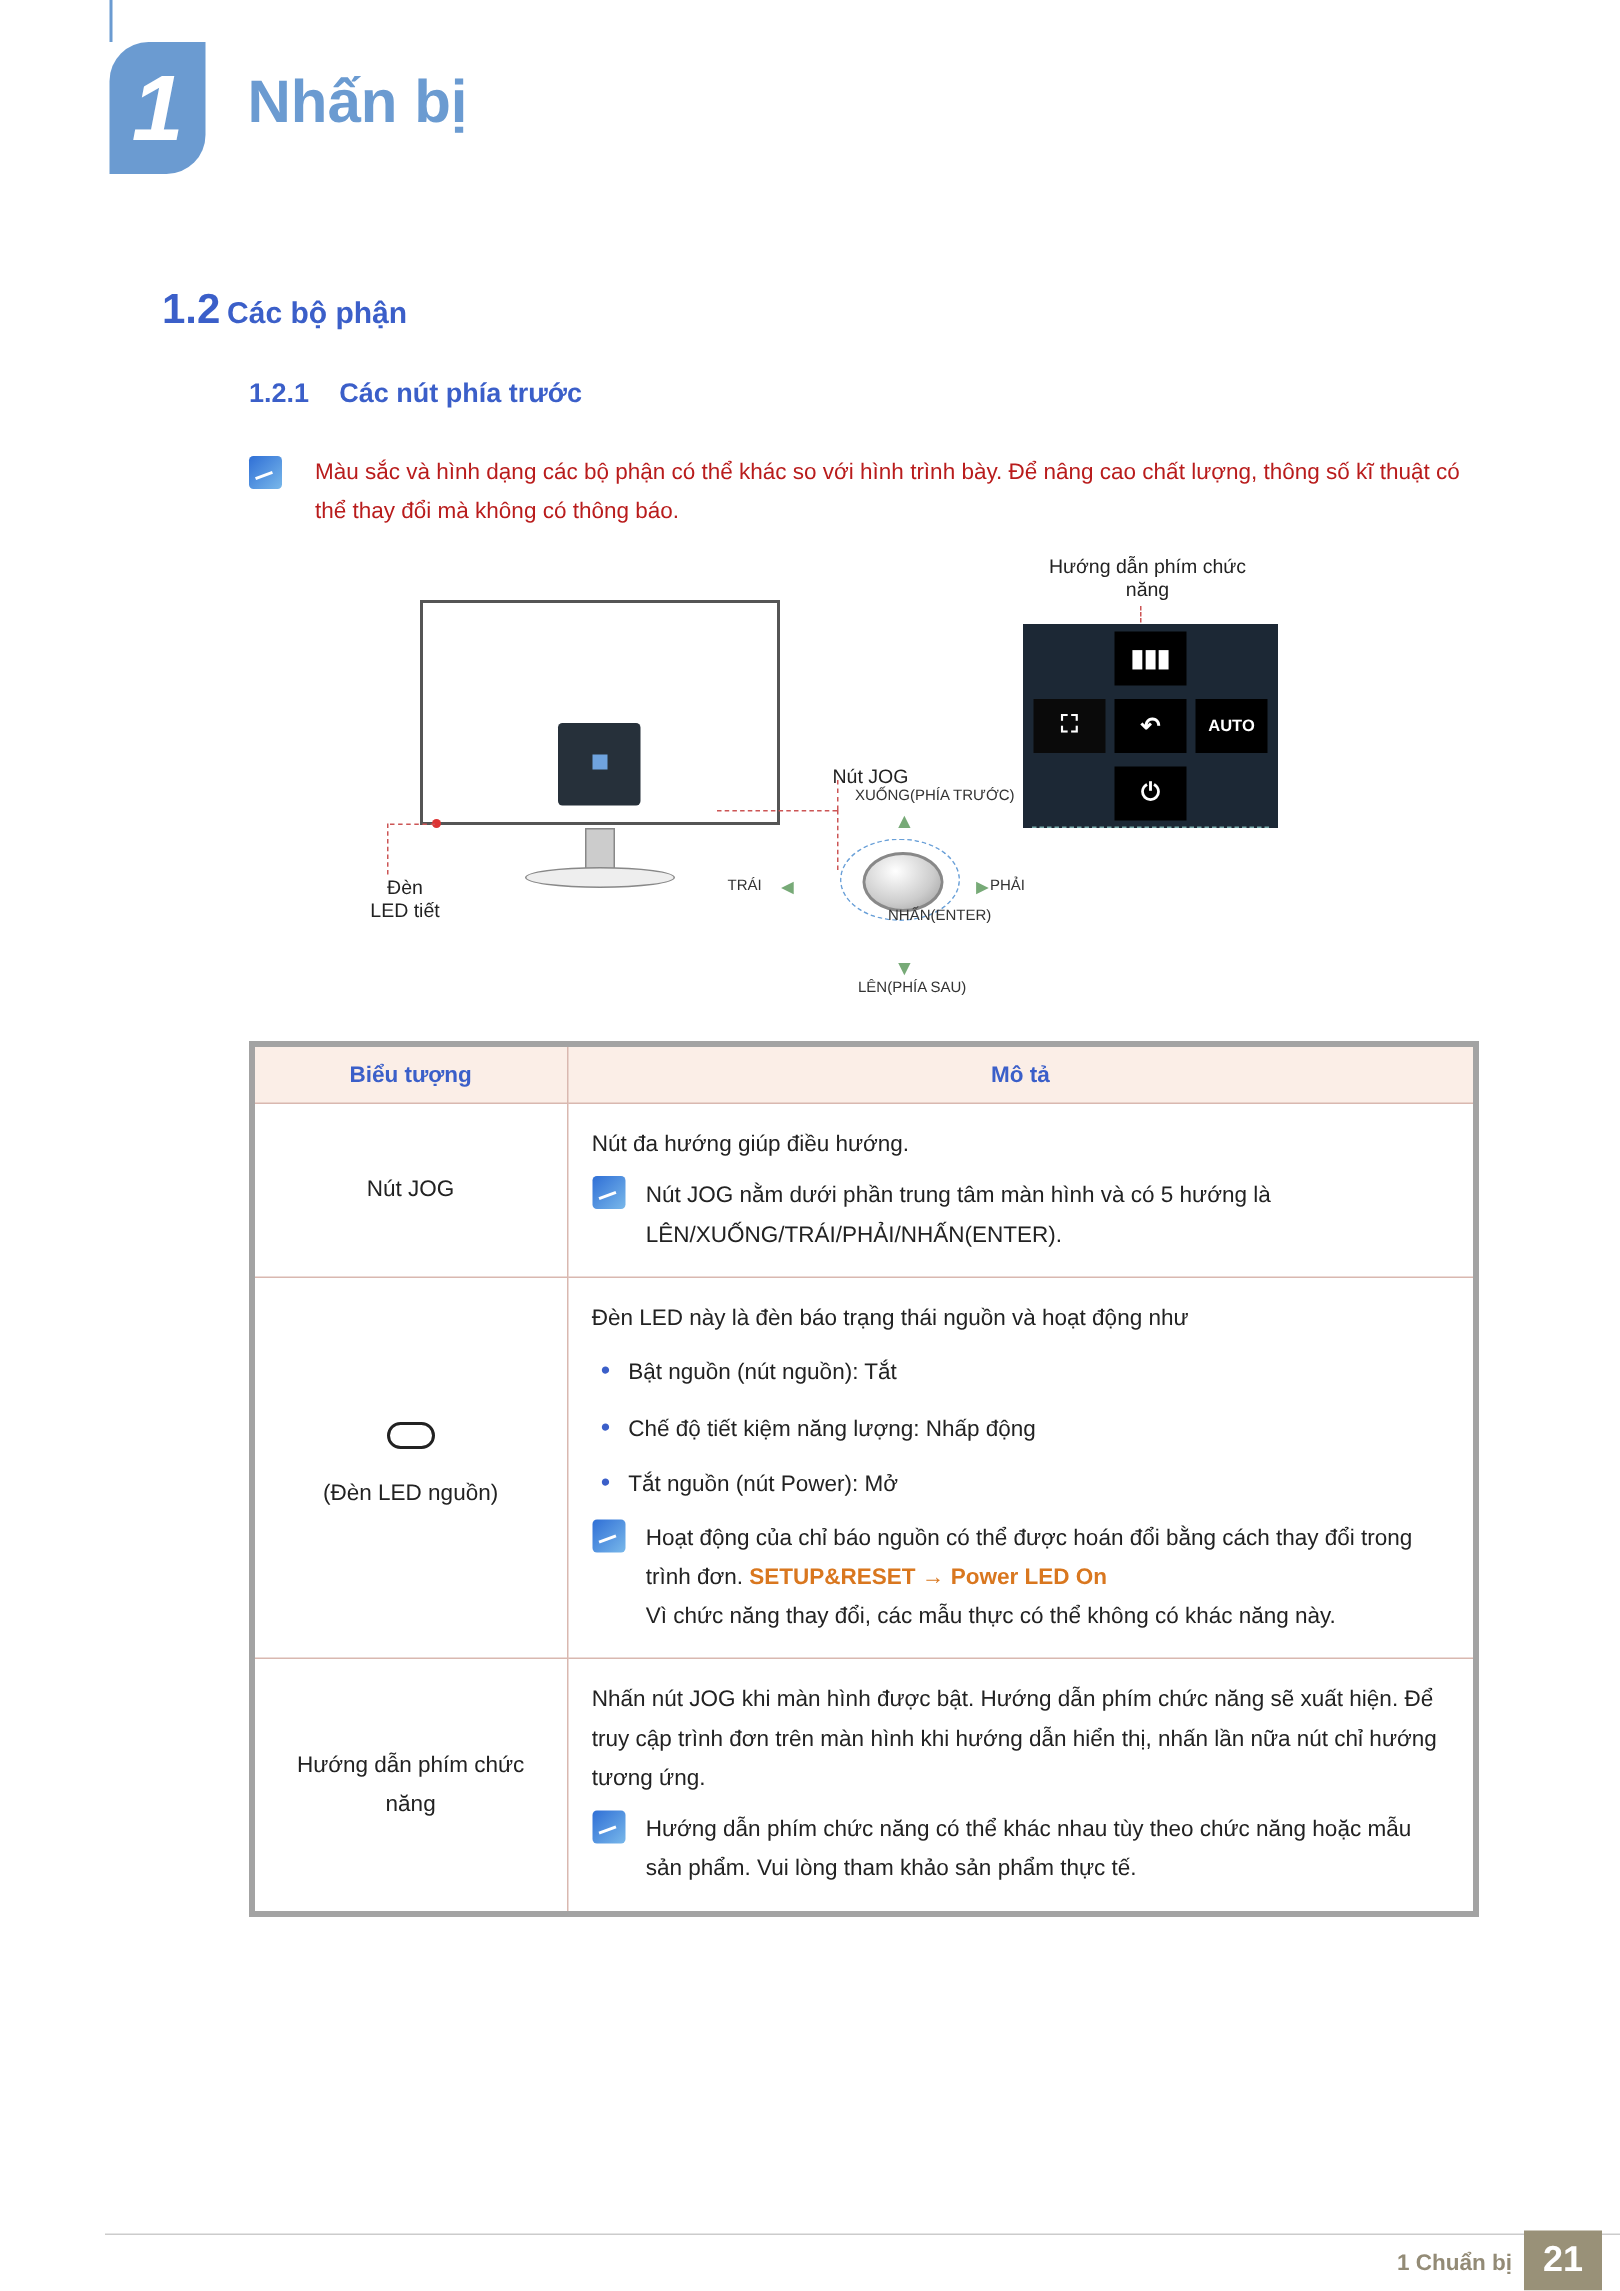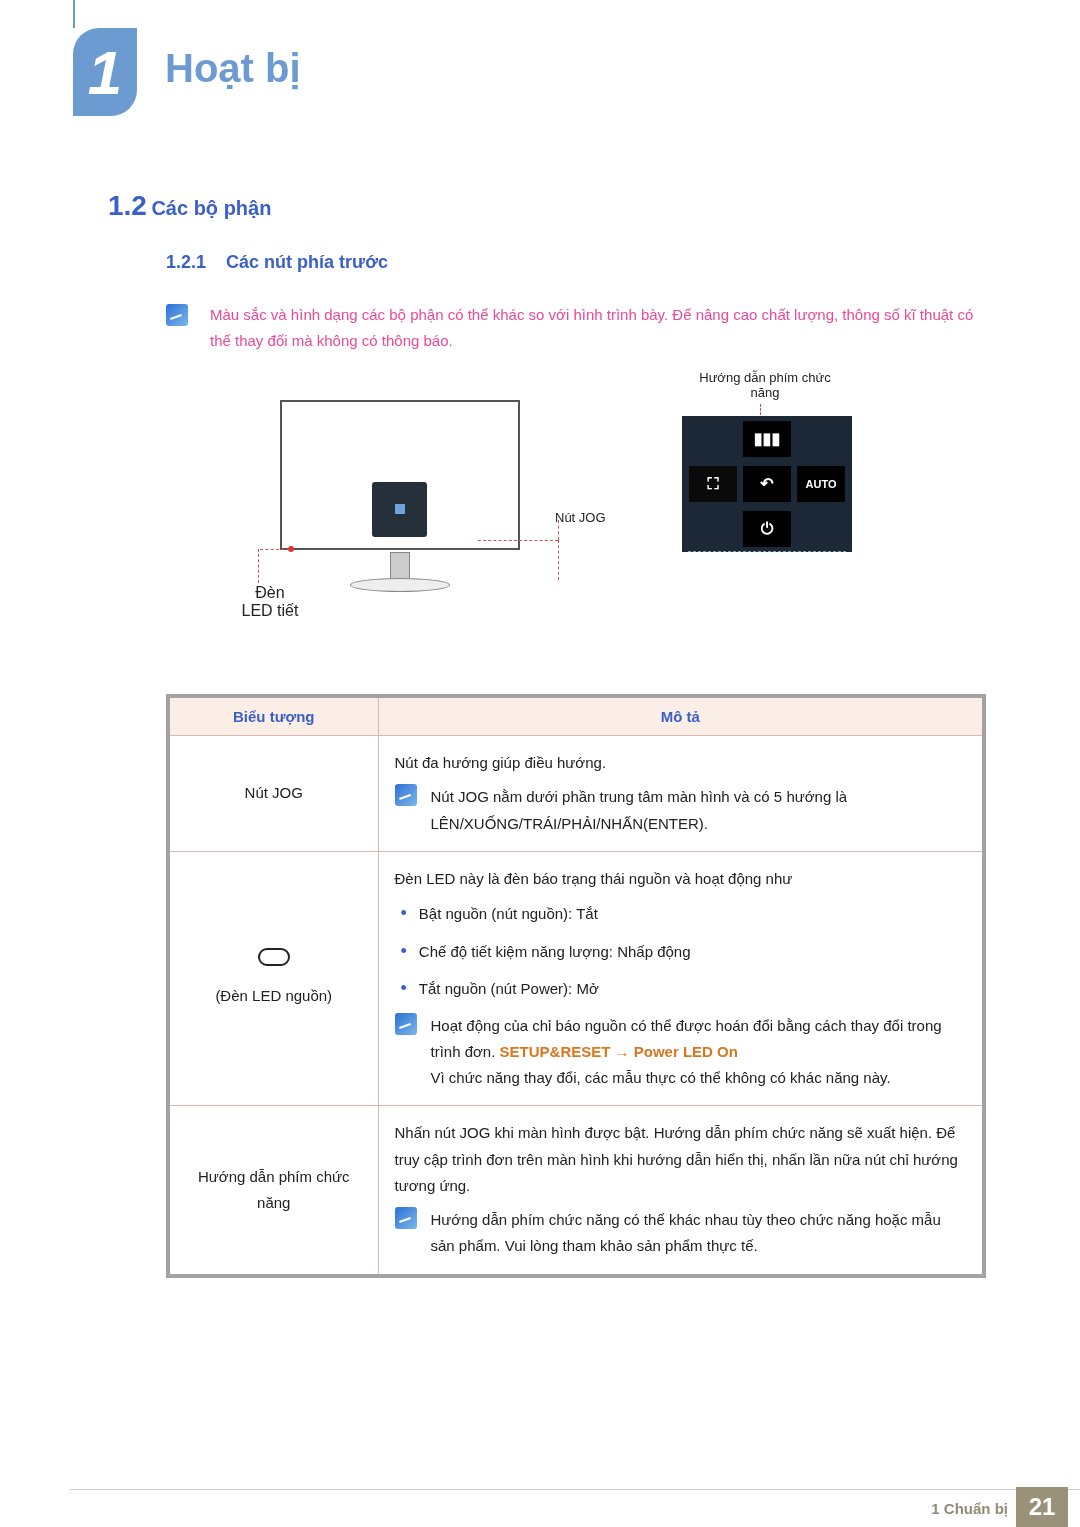--- a/index.html
+++ b/index.html
@@ -91,21 +91,21 @@
     left: 4px; top: 12px;
     width: 12px; height: 2px;
     background: #fff;
     transform: rotate(-20deg);
   }
   .note-block .note-icon { float:left; margin-top:2px; }
   .note-text {
     margin-left: 44px;
     font-size: 15px;
     line-height: 1.7;
-    color: #ec4899;
+    color: #b91c1c;
   }
 
   
   .diagram {
     position: absolute;
     left: 230px;
     top: 370px;
     width: 670px;
     height: 320px;
   }
@@ -123,21 +123,21 @@
     background: #26303a;
     border-radius: 3px;
     display:flex; align-items:center; justify-content:center;
   }
   .monitor-inner .sq { width:10px;height:10px;background:#6fa3de;margin:1px;display:inline-block;}
   .stand-neck { position:absolute; left:160px; top:182px; width:20px; height:30px; background:#ccc; border:1px solid #888;}
   .stand-base { position:absolute; left:120px; top:208px; width:100px; height:14px; border:1px solid #888; border-radius:50%; background:#eee;}
   .led-dot { position:absolute; left:58px; top:176px; width:6px;height:6px; background:#d33; border-radius:50%;}
   .led-line { position:absolute; left:30px; top:179px; width:30px; height:0; border-top:1.5px dashed #c55;}
   .led-line2 { position:absolute; left:28px; top:179px; width:0; height:34px; border-left:1.5px dashed #c55;}
-  .led-label { position:absolute; left:-10px; top:214px; font-size:16px; text-align:center; width:100px;}
+  .led-label { position:absolute; left:-10px; top:214px; font-size:13px; text-align:center; width:100px;}
   .jog-label-top { position:absolute; left:325px; top:140px; font-size:13px;}
   .jog-line1 { position:absolute; left:248px; top:170px; width:80px; border-top:1.5px dashed #c55;}
   .jog-line2 { position:absolute; left:328px; top:150px; width:0; height:20px; border-left:1.5px dashed #c55;}
   .jog-line3 { position:absolute; left:328px; top:170px; width:0; height:40px; border-left:1.5px dashed #c55;}
 
   .keyguide-lbl { position:absolute; left:455px; top:0; font-size:13px; text-align:center; width:160px;}
   .keyguide-line { position:absolute; left:530px; top:34px; width:0; height:15px; border-left:1.5px dashed #c55;}
   .osdpanel {
     position:absolute; left:452px; top:46px; width:170px; height:136px;
     background:#1c2835;
@@ -230,21 +230,21 @@
     display:flex; align-items:center; justify-content:center;
   }
 </style>
 </head>
 <body>
 
 <div class="vline"></div>
 <div class="chapter-badge">
   <span>1</span>
 </div>
-<div class="chapter-title">Hoạt bị</div>
+<div class="chapter-title">Nhấn bị</div>
 
 <div class="section">
   <span class="sec-num">1.2</span>
   <span class="sec-title">Các bộ phận</span>
 </div>
 
 <div class="subsection">
   <span>1.2.1</span>
   <span>&nbsp;&nbsp;</span>
   <span>Các nút phía trước</span>
@@ -295,20 +295,32 @@
     </div>
     <div class="osd-row">
       <div class="osd-cell single">
           <span class="osd-icon">⏻</span>
         </div>
     </div>
     <div class="osd-dashed"></div>
     <div class="osd-return">Return</div>
   </div>
 
+  <div class="jog-cross">
+    <div class="jog-disc"></div>
+    <span class="lbl up">XUỐNG(PHÍA TRƯỚC)</span>
+    <span class="lbl down">LÊN(PHÍA SAU)</span>
+    <span class="lbl left">TRÁI</span>
+    <span class="lbl right">PHẢI</span>
+    <span class="lbl enter">NHẤN(ENTER)</span>
+    <span class="arrow au">▲</span>
+    <span class="arrow ad">▼</span>
+    <span class="arrow al">◄</span>
+    <span class="arrow ar">►</span>
+  </div>
 </div>
 
 <table class="tbl">
   <thead>
     <tr>
       <th>Biểu tượng</th>
       <th>Mô tả</th>
     </tr>
   </thead>
   <tbody>

